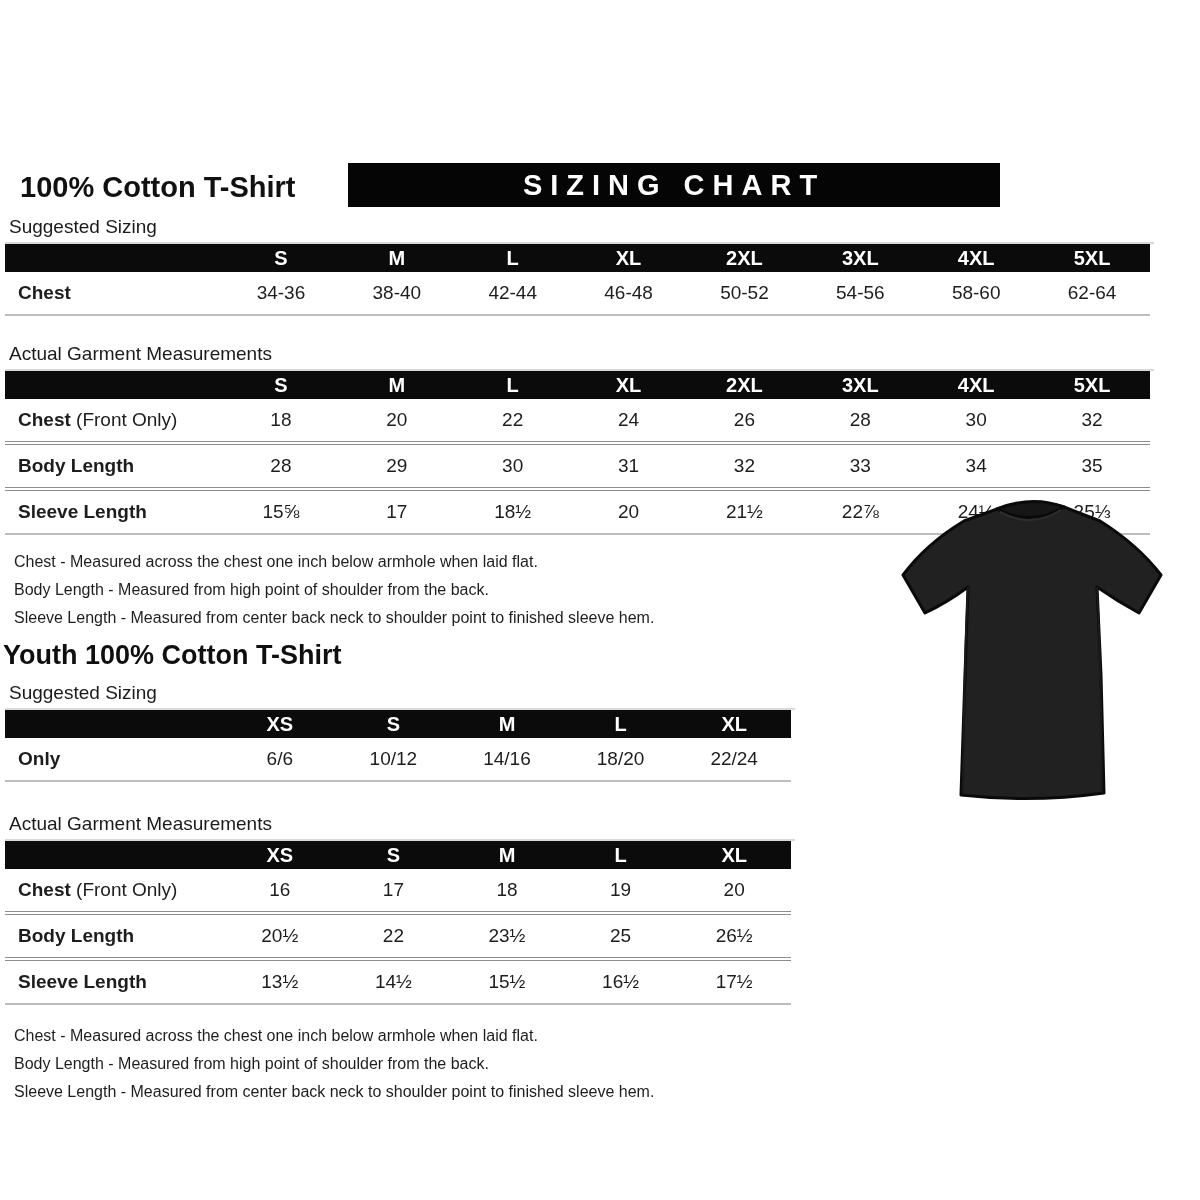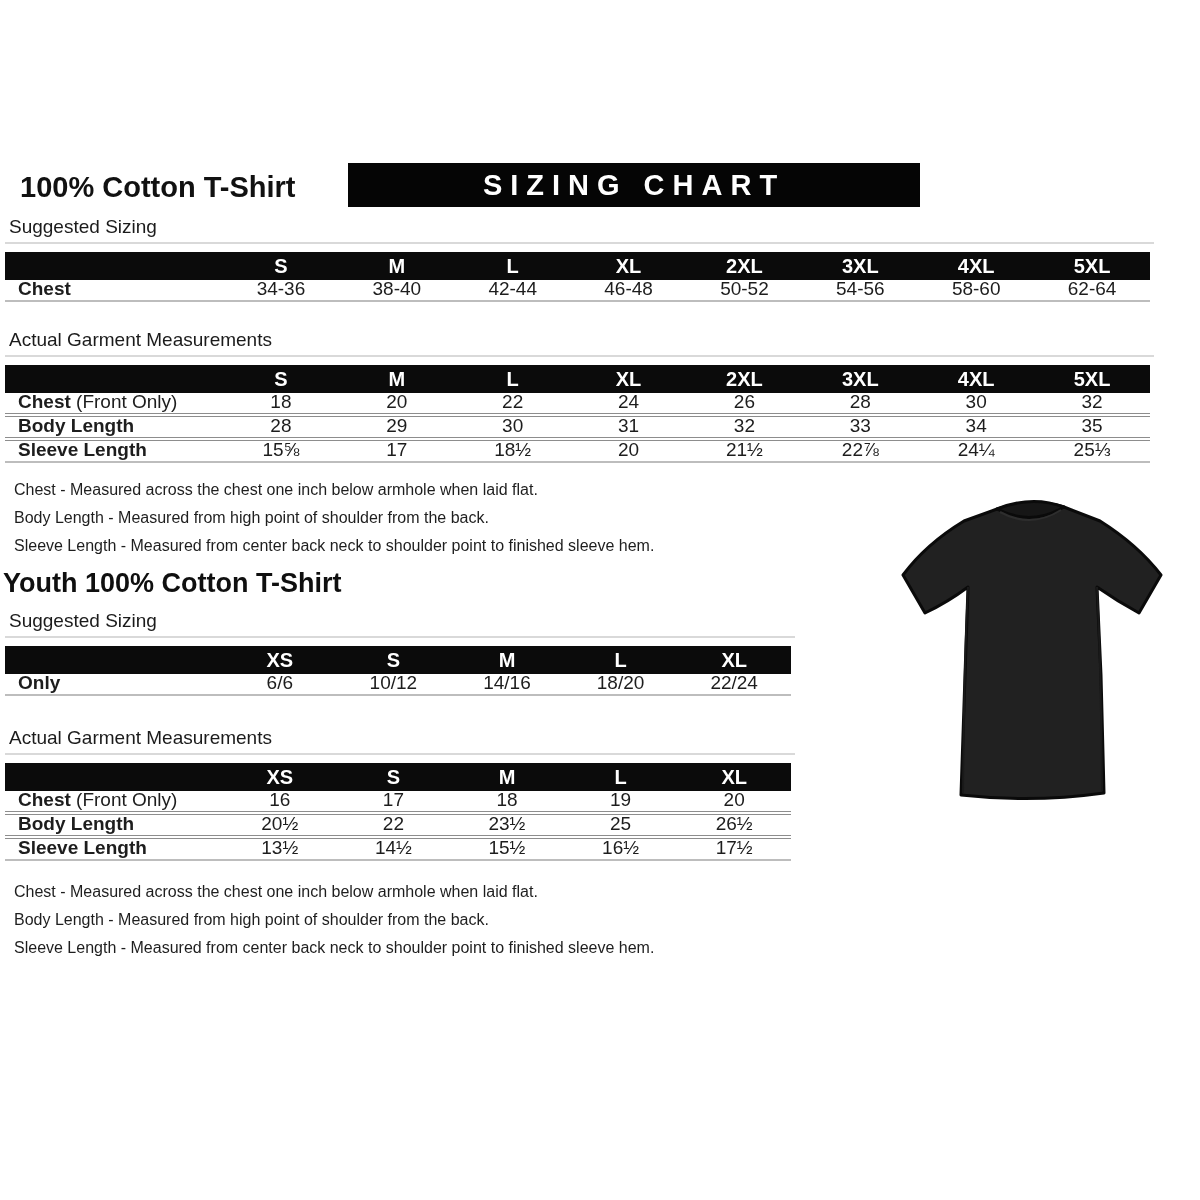--- a/index.html
+++ b/index.html
@@ -7,40 +7,40 @@
     width:1200px;height:1200px;background:#ffffff;
     font-family:"Liberation Sans","DejaVu Sans",sans-serif;
     color:#1b1b1b;position:relative;overflow:hidden;
   }
   .page{position:absolute;left:0;top:163px;width:1200px;}
 
   
   .header-row{position:relative;height:50px;margin-bottom:2px;}
   .page-title{position:absolute;left:12px;top:0;font-size:29px;font-weight:bold;color:#111;margin:8px;}
   .banner{
-    position:absolute;left:348px;top:0;width:572px;height:44px;
+    position:absolute;left:348px;top:0;width:652px;height:44px;
     background:#050505;color:#fff;font-size:29px;font-weight:bold;
     letter-spacing:8px;text-align:center;line-height:44px;
   }
 
   
   .section-label{
     font-size:19px;color:#1b1b1b;padding:1px 0 4px 4px;
-    border-bottom:2px solid #d9d9d9;margin-bottom:8px;
+    border-bottom:2px solid #d9d9d9;margin-bottom:0;
   }
   .w-adult{width:1145px;margin-left:5px;}
   .w-youth{width:786px;margin-left:5px;}
 
   
   .size-table{border-bottom:2px solid #bdbdbd;}
   .t-head{
     display:flex;align-items:center;height:28px;background:#0b0b0b;
     color:#ffffff;font-weight:bold;font-size:20px;
   }
-  .t-row{display:flex;align-items:flex-end;height:20px;font-size:19px;color:#1d1d1d;}
+  .t-row{display:flex;align-items:center;height:42px;font-size:19px;color:#1d1d1d;}
   .garment .t-row + .t-row{border-top:4px double #8d8d8d;}
   .t-label{width:218px;padding-left:13px;box-sizing:border-box;white-space:nowrap;}
   .t-label b{font-weight:bold;}
   .t-cell{flex:1;text-align:center;}
 
   .gap-lg{margin-top:26px;}
   .gap-md{margin-top:24px;}
 
   
   .notes{margin:13px 0 6px 14px;}

